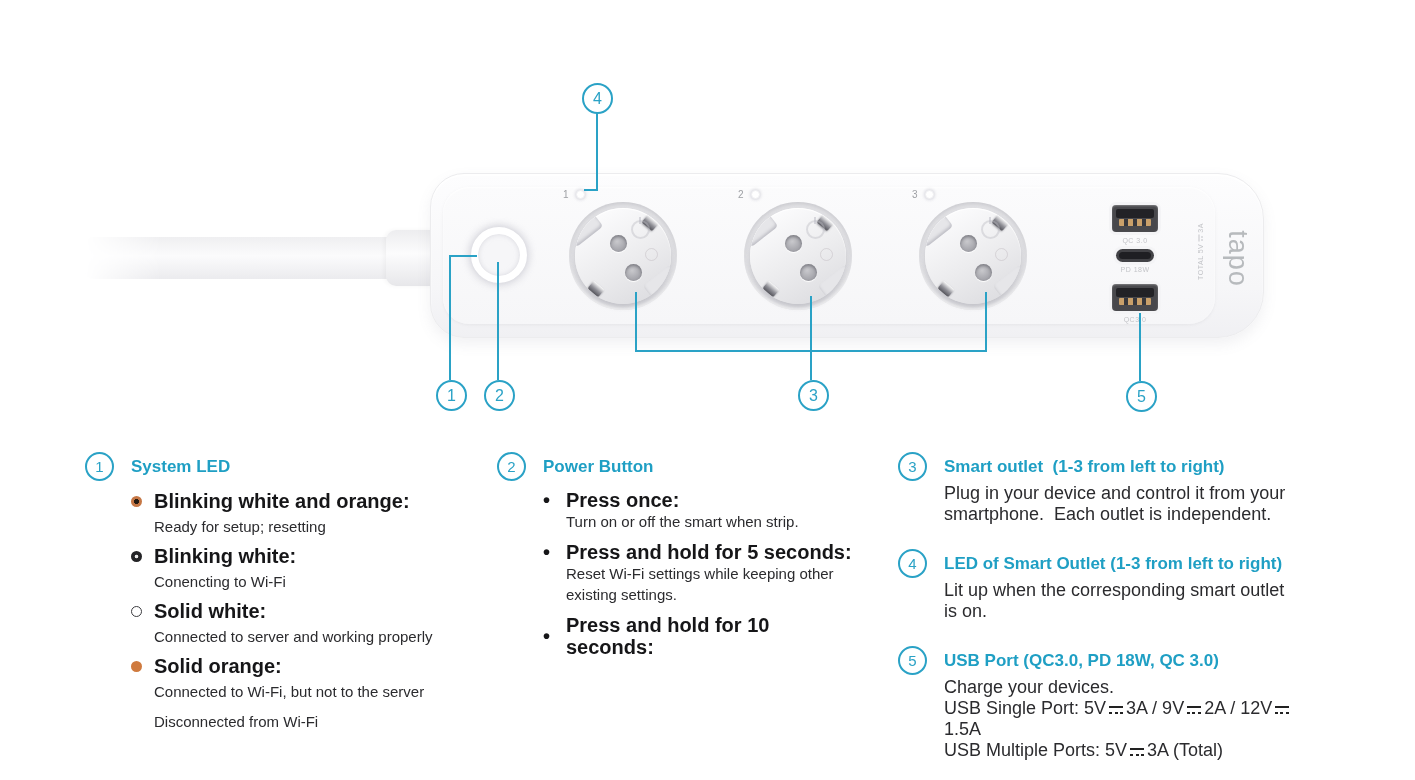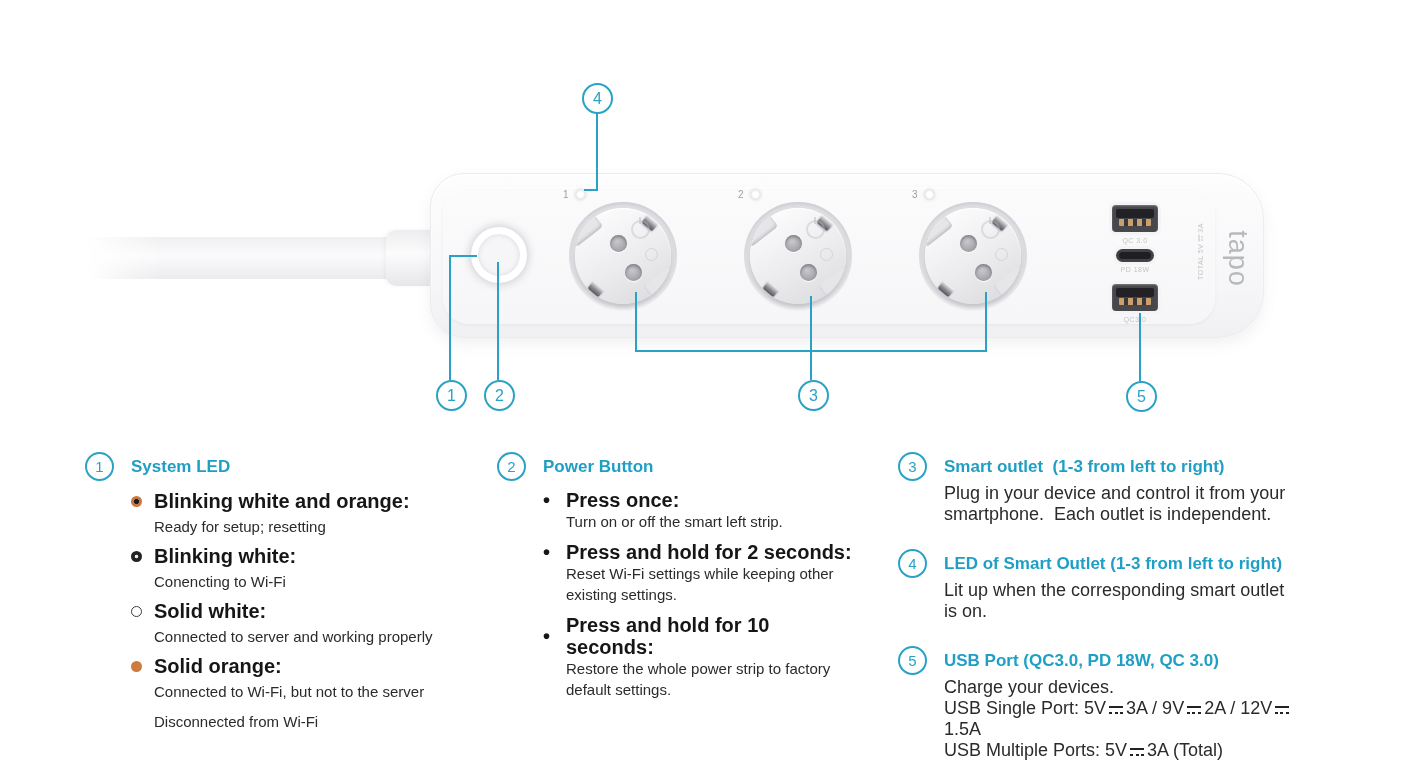--- a/index.html
+++ b/index.html
@@ -259,35 +259,34 @@
           <span>2</span>
         </div>
       <div class="sec-title">Power Button</div>
     </div>
     <div class="items">
       <div class="item">
         <div class="item-label">
             <span class="bullet">•</span>
             <span>Press once:</span>
           </div>
-        <div class="item-desc">Turn on or off the smart left strip.</div>
+        <div class="item-desc">Turn on or off the smart when strip.</div>
       </div>
       <div class="item">
         <div class="item-label">
             <span class="bullet">•</span>
-            <span>Press and hold for 2 seconds:</span>
+            <span>Press and hold for 5 seconds:</span>
           </div>
         <div class="item-desc">Reset Wi-Fi settings while keeping other existing settings.</div>
       </div>
       <div class="item">
         <div class="item-label">
             <span class="bullet">•</span>
             <span>Press and hold for 10 seconds:</span>
           </div>
-        <div class="item-desc">Restore the whole power strip to factory default settings.</div>
       </div>
     </div>
   </div>
 
   <div class="col" style="left:898px;top:452px;width:400px;">
     <div class="block">
       <div class="sec-head" style="margin-bottom:0;">
         <div class="sec-badge">
             <span>3</span>
           </div>

